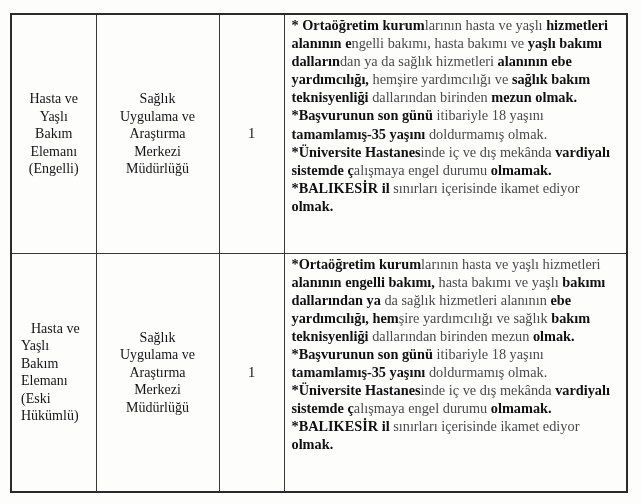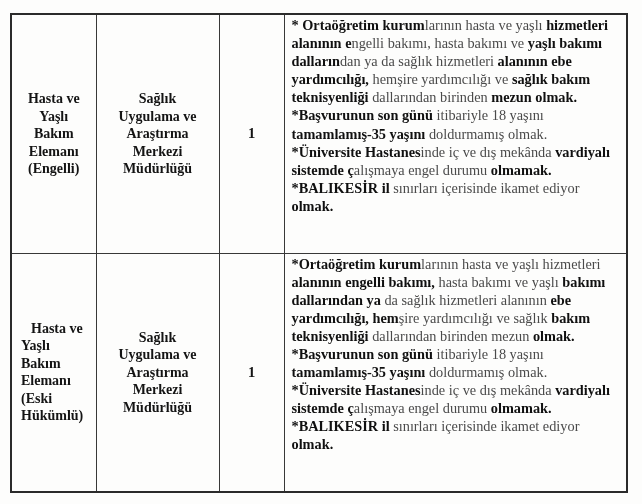--- a/index.html
+++ b/index.html
@@ -24,21 +24,21 @@
     height: 478px;
     border-collapse: collapse;
     table-layout: fixed;
     border: 2px solid #2b2b2b;
   }
   td.cell {
     border: 1.5px solid #383838;
     overflow: hidden;
   }
   td.pos, td.unit, td.count {
-    font-weight: bold;
+    font-weight: normal;
     color: #141414;
     text-align: center;
     vertical-align: middle;
     font-size: 14px;
     line-height: 17.5px;
     white-space: pre-line;
     padding: 2px 3px;
   }
   td.pos.left {
     text-align: left;

